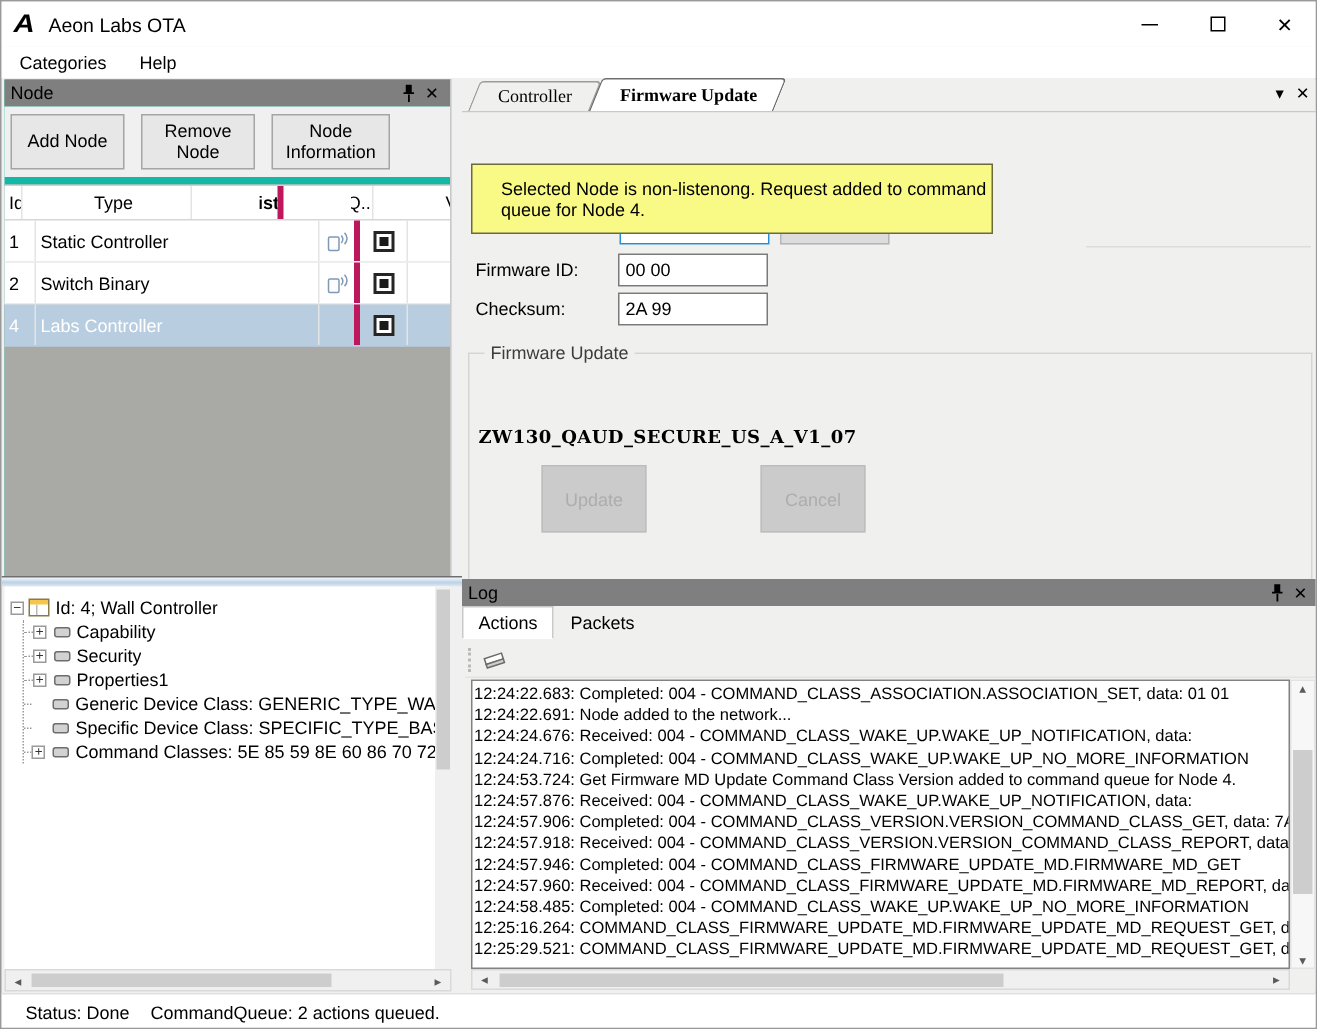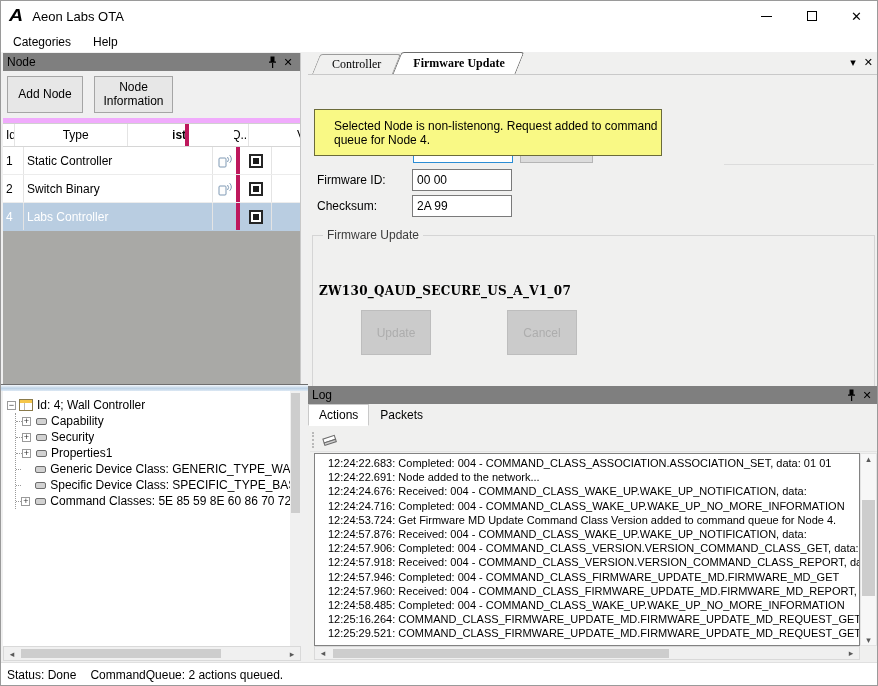--- a/index.html
+++ b/index.html
@@ -19,21 +19,21 @@
   .glyph-max { display:block; width:10px; height:10px; border:1px solid #000; }
   .glyph-close { font-size:13px; }
   
   .menubar { position:absolute; left:0; top:30px; width:878px; height:21px; background:#ffffff; display:flex; align-items:center; }
   .menu-item { padding:2px 10px; margin-left:2px; }
   
   .panel-header { height:18px; background:#7f7f7f; color:#000; display:flex; align-items:center; padding:0 4px; }
   .panel-header .ph-title { flex:1; font-size:12px; }
   .ph-icon { width:16px; height:14px; display:flex; align-items:center; justify-content:center; font-size:11px; }
   
-  .node-panel { position:absolute; left:2px; top:52px; width:298px; height:331px; background:#f0abfc; border-right:1px solid #c8c8c8; }
+  .node-panel { position:absolute; left:2px; top:52px; width:298px; height:331px; background:#14b8a6; border-right:1px solid #c8c8c8; }
   .node-buttons { display:flex; gap:11px; padding:5px 4px 5px 4px; background:#f0f0f0; }
   .btn { background:#e7e7e7; border:1px solid #a5a5a5; font-size:12px; text-align:center;
          width:76px; height:37px; display:flex; align-items:center; justify-content:center; line-height:1.15; }
   .btn.wide { width:79px; }
   .node-table { position:absolute; left:0; top:70px; width:297px; bottom:0; background:#a9a9a6; border-top:1px solid #d0d0d0; }
   .nt-row { display:flex; align-items:center; background:#fff; border-bottom:1px solid #ececec; height:28px; }
   .nt-head { height:23px; border-bottom:1px solid #d6d6d6; font-size:12px;gap:45px; }
   .nt-c { padding:0 3px; overflow:hidden; white-space:nowrap; height:100%; display:flex; align-items:center; }
   .c-id { width:21px; border-right:1px solid #e4e4e4; justify-content:flex-start; }
   .c-type { width:189px; border-right:1px solid #e4e4e4; }
@@ -94,31 +94,31 @@
              display:flex; align-items:center; justify-content:center; font-size:12px; }
   .progress { position:absolute; left:14px; top:150px; width:318px; height:11px; background:#e4e4e4; border:1px solid #d0d0d0; border-radius:2px; }
   
   .log-panel { position:absolute; left:307px; top:385px; width:571px; height:275px; background:#f0f0ef; }
   .log-tabs { position:absolute; left:0; top:18px; height:22px; display:flex; align-items:flex-end; }
   .log-tab { padding:3px 10px; font-size:12px; border:1px solid transparent; }
   .log-tab.active { background:#fff; border-color:#c9c9c9; border-bottom-color:#fff; }
   .log-toolbar { position:absolute; left:2px; top:42px; height:24px; display:flex; align-items:center; border-bottom:1px solid #e3e3e3; width:567px; }
   .grip { width:3px; height:16px; border-left:2px dotted #b9b9b9; margin:0 6px 0 2px; }
   .log-view { position:absolute; left:6px; top:67px; width:546px; height:193px; background:#fff; border:1px solid #828282;
-              overflow:hidden; padding:2px 0 0 13px; }
+              overflow:hidden; padding:2px 0 0 1px; }
   .log-line { font-size:11px; line-height:14.2px; white-space:nowrap; }
   .log-vscroll { position:absolute; left:552px; top:67px; width:17px; height:193px; background:#f7f7f7; border:1px solid #e3e3e3;
                  display:flex; flex-direction:column; align-items:center; }
   .log-vthumb { width:13px; height:96px; background:#cdcdcd; margin-top:36px; }
   .log-hscroll { left:6px; top:260px; width:546px; height:14px; }
   .log-hthumb { width:336px; margin-left:2px; }
   
   .statusbar { position:absolute; left:0; top:661px; width:878px; height:25px; background:#ffffff; border-top:1px solid #e0e0e0;
                display:flex; align-items:center; font-size:12px; }
-  .statusbar .s1 { margin-left:6px; }
+  .statusbar .s1 { margin-left:16px; }
   .statusbar .s2 { margin-left:14px; }
   svg { display:block; }
 </style>
 </head>
 <body>
 
 <div id="window">
 
   <div class="titlebar">
     <span class="app-logo">A</span>
@@ -147,20 +147,21 @@
       <span class="ph-icon">
         <svg width="9" height="13" viewBox="0 0 9 13">
             <path d="M2.5 0.5 h4 v5 h1.5 v1.2 H1 v-1.2 h1.5 z" fill="#000"></path>
             <rect x="4" y="7" width="1.2" height="5" fill="#000"></rect>
           </svg>
       </span>
       <span class="ph-icon">✕</span>
     </div>
     <div class="node-buttons">
       <div class="btn">Add Node</div>
+      <div class="btn">Remove Node</div>
       <div class="btn wide">Node Information</div>
     </div>
     <div class="node-table">
       <div class="nt-row nt-head">
         <div class="nt-c c-id">Id</div>
         <div class="nt-c c-type">Type</div>
         <div class="nt-c c-listen">Liste</div>
         <div class="nt-c c-q">Q...</div>
         <div class="nt-c c-virtu">Virtu</div>
       </div>

